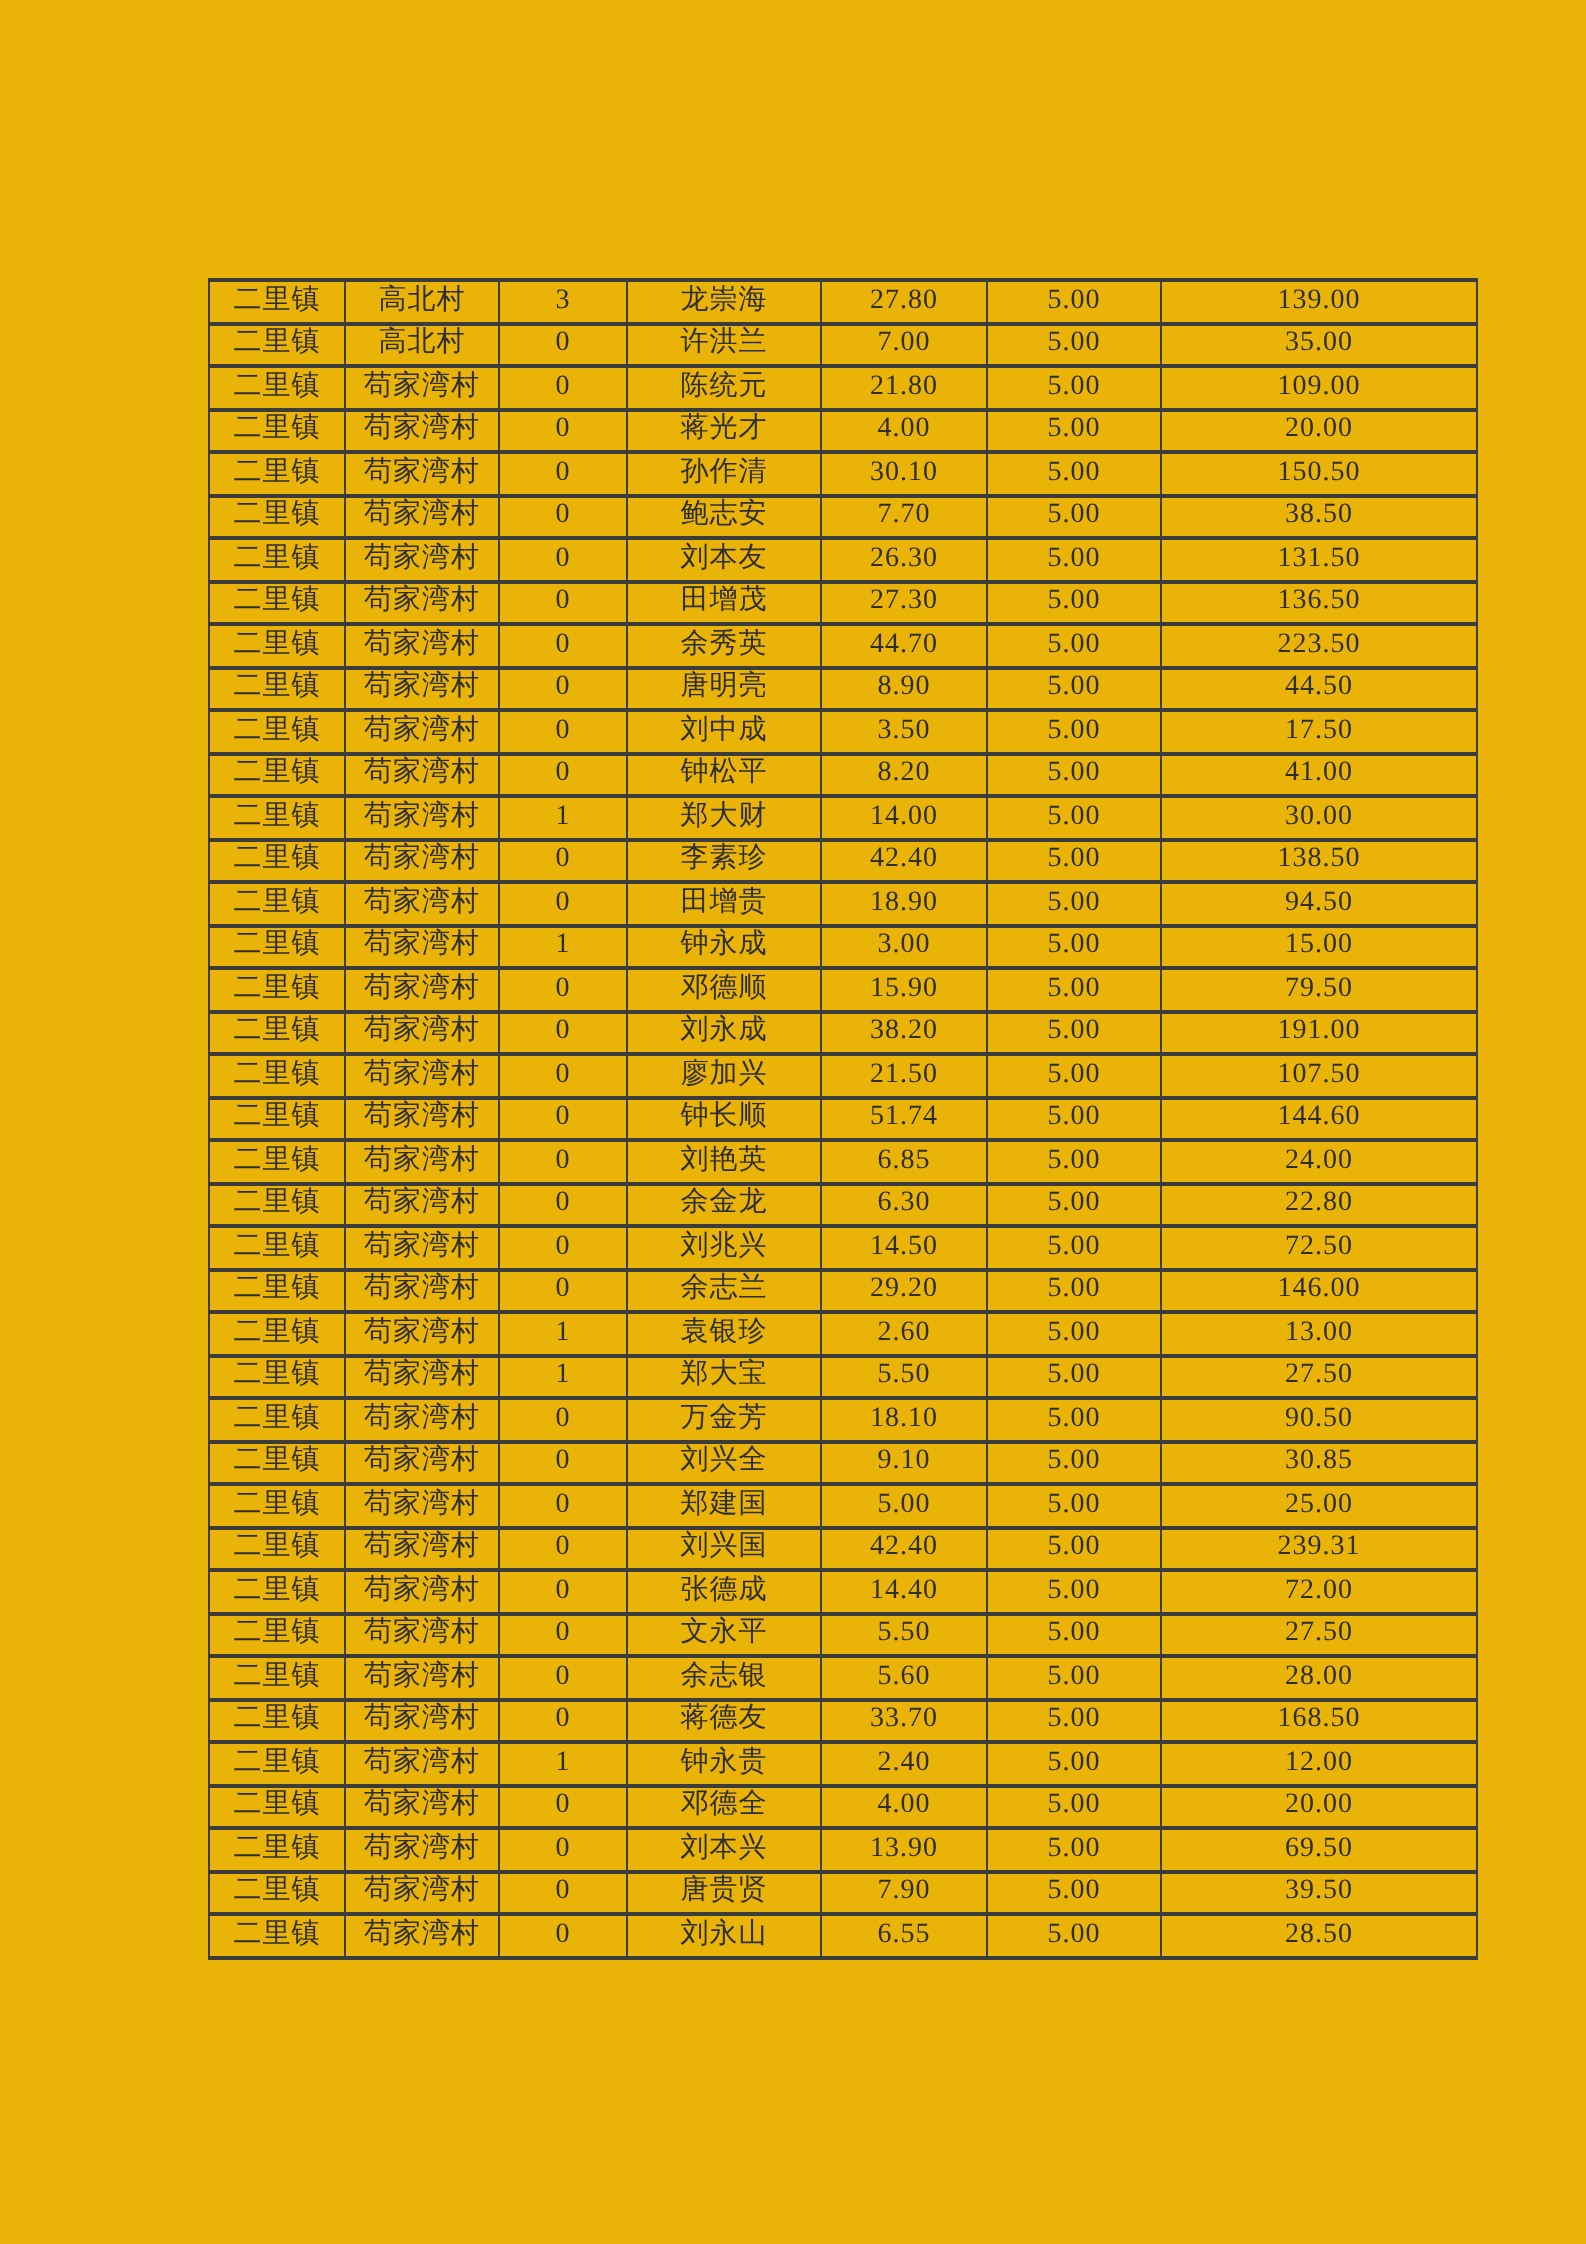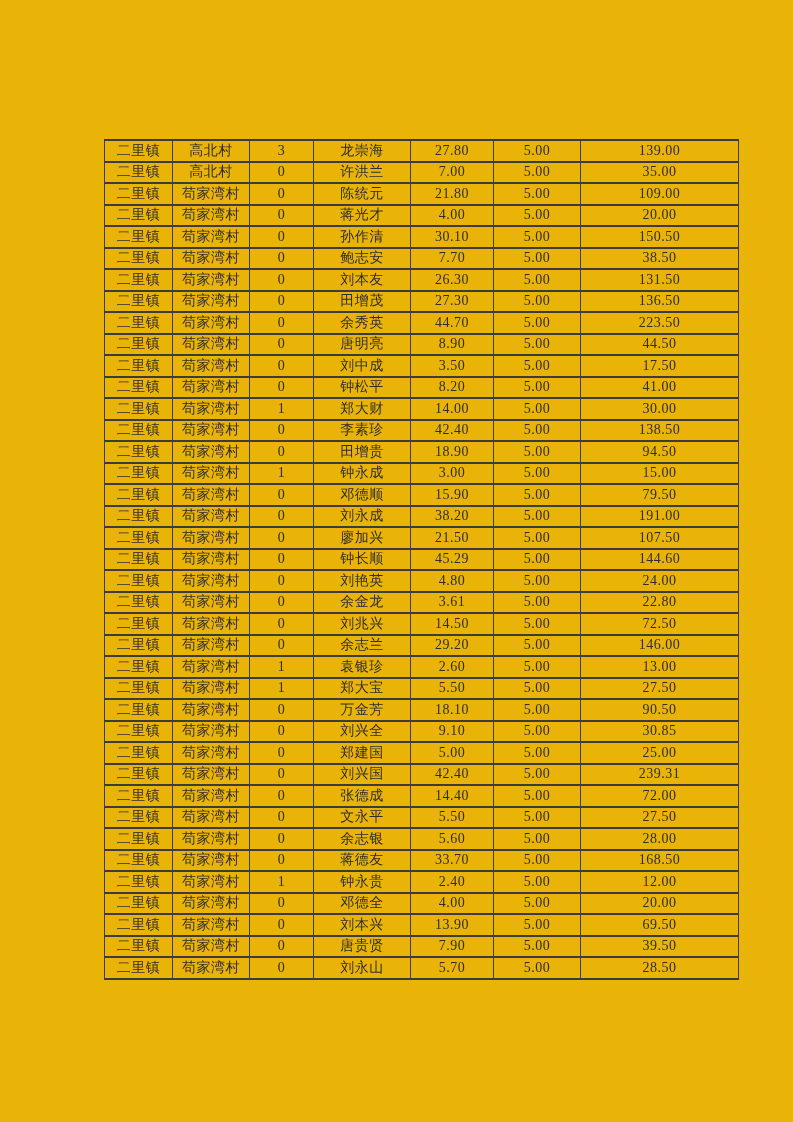--- a/index.html
+++ b/index.html
@@ -230,39 +230,39 @@
           <td>廖加兴</td>
           <td>21.50</td>
           <td>5.00</td>
           <td>107.50</td>
         </tr>
         <tr>
           <td>二里镇</td>
           <td>苟家湾村</td>
           <td>0</td>
           <td>钟长顺</td>
-          <td>45.29</td>
+          <td>51.74</td>
           <td>5.00</td>
           <td>144.60</td>
         </tr>
         <tr>
           <td>二里镇</td>
           <td>苟家湾村</td>
           <td>0</td>
           <td>刘艳英</td>
-          <td>4.80</td>
+          <td>6.85</td>
           <td>5.00</td>
           <td>24.00</td>
         </tr>
         <tr>
           <td>二里镇</td>
           <td>苟家湾村</td>
           <td>0</td>
           <td>余金龙</td>
-          <td>3.61</td>
+          <td>6.30</td>
           <td>5.00</td>
           <td>22.80</td>
         </tr>
         <tr>
           <td>二里镇</td>
           <td>苟家湾村</td>
           <td>0</td>
           <td>刘兆兴</td>
           <td>14.50</td>
           <td>5.00</td>
@@ -401,19 +401,19 @@
           <td>唐贵贤</td>
           <td>7.90</td>
           <td>5.00</td>
           <td>39.50</td>
         </tr>
         <tr>
           <td>二里镇</td>
           <td>苟家湾村</td>
           <td>0</td>
           <td>刘永山</td>
-          <td>5.70</td>
+          <td>6.55</td>
           <td>5.00</td>
           <td>28.50</td>
         </tr>
       </tbody>
   </table>
 </div>
 
 </body></html>

